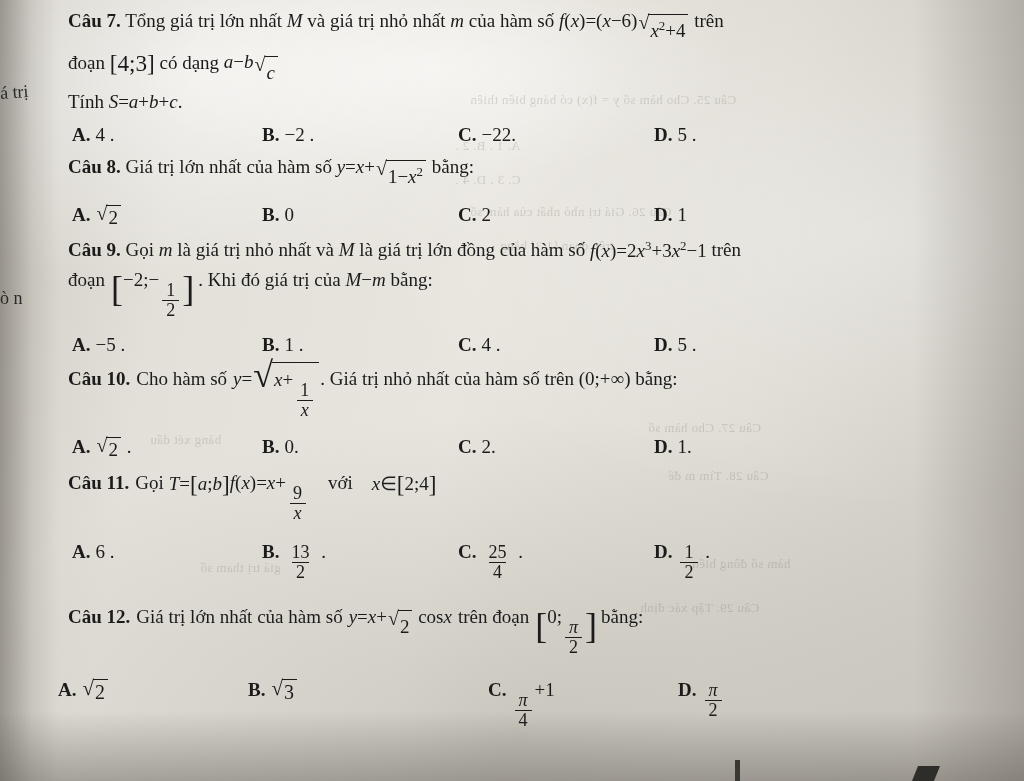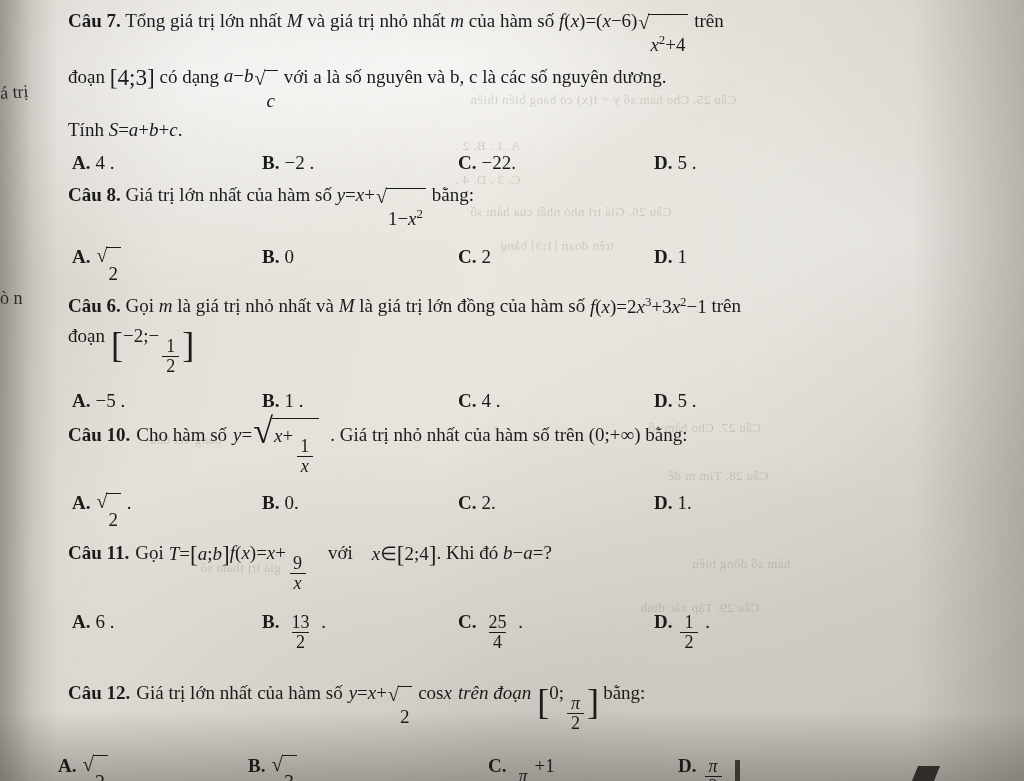--- a/index.html
+++ b/index.html
@@ -136,21 +136,21 @@
     vertical-align: -0.16em;
     margin: 0 1px;
   }
   .sqrt .sign {
     font-size: 1.05em;
     line-height: 1;
     transform: translateY(-1px);
   }
   .sqrt .rad {
     border-top: 1.4px solid #1b1b1b;
-    padding: 15px 3px 0 2px;
+    padding: 1px 3px 0 2px;
     margin-left: -1px;
     text-align: right;
   }
   .sqrt.tall .sign { font-size: 1.9em; line-height: 0.82; }
   .sqrt.tall .rad { padding-top: 2px; }
   sup.expn { font-size: 0.68em; vertical-align: super; font-style: normal; }
 
   .brk { font-size: 1.22em; vertical-align: -0.1em; }
   .brk.big { font-size: 1.9em; vertical-align: -0.42em; line-height: 0; }
 
@@ -217,21 +217,20 @@
     <div class="qline indent">
       <span>đoạn</span>
       <span class="brk">[4;3]</span>
       <span>có dạng</span>
       <span class="nowrap">
         <span class="mi">a</span><span class="mn">−</span><span class="mi">b</span><span class="sqrt">
             <span class="sign">√</span>
             <span class="rad"><span class="mi">c</span></span>
           </span>
       </span>
-      <span>với a là số nguyên và b, c là các số nguyên dương.</span>
     </div>
     <div class="qline indent">
       <span>Tính&nbsp;<span class="mi">S</span>=<span class="mi">a</span>+<span class="mi">b</span>+<span class="mi">c</span>.</span>
     </div>
     <div class="answers">
       <div class="ans-a">
         <span class="lbl">A.</span>
         <span>4 .</span>
       </div>
       <div class="ans-b">
@@ -279,39 +278,40 @@
       </div>
       <div class="ans-d">
         <span class="lbl">D.</span>
         <span>1</span>
       </div>
     </div>
   </div>
 
   <div class="q">
     <div class="qline">
-      <span class="qnum">Câu 6.</span>
+      <span class="qnum">Câu 9.</span>
       <span>Gọi</span>
       <span class="mi">m</span>
       <span>là giá trị nhỏ nhất và</span>
       <span class="mi">M</span>
       <span>là giá trị lớn đồng của hàm số</span>
       <span class="nowrap">
         <span class="mi">f</span>(<span class="mi">x</span>)=2<span class="mi">x</span><sup class="expn">3</sup>+3<span class="mi">x</span><sup class="expn">2</sup>−1
       </span>
       <span>trên</span>
     </div>
     <div class="qline indent row-inline" style="padding-left:14px;">
       <span style="margin-right:6px;">đoạn</span>
       <span class="nowrap">
         <span class="brk big">[</span><span class="mn">−2;−</span><span class="frac">
             <span class="num">1</span>
             <span class="den">2</span>
           </span><span class="brk big">]</span>
       </span>
+      <span style="margin-left:4px;">. Khi đó giá trị của&nbsp;<span class="mi">M</span>−<span class="mi">m</span>&nbsp;bằng:</span>
     </div>
     <div class="answers" style="margin-top:14px;">
       <div class="ans-a">
         <span class="lbl">A.</span>
         <span>−5 .</span>
       </div>
       <div class="ans-b">
         <span class="lbl">B.</span>
         <span>1 .</span>
       </div>
@@ -332,21 +332,21 @@
       <span style="margin-right:6px;">Cho hàm số</span>
       <span class="nowrap">
         <span class="mi">y</span>=<span class="sqrt tall">
             <span class="sign">√</span>
             <span class="rad"><span class="mi">x</span>+<span class="frac">
                 <span class="num">1</span>
                 <span class="den"><span class="mi">x</span></span>
               </span></span>
           </span>
       </span>
-      <span style="margin-left:10px;">. Giá trị nhỏ nhất của hàm số trên&nbsp;<span class="mn">(0;+∞)</span>&nbsp;bằng:</span>
+      <span style="margin-left:0;">. Giá trị nhỏ nhất của hàm số trên&nbsp;<span class="mn">(0;+∞)</span>&nbsp;bằng:</span>
     </div>
     <div class="answers" style="margin-top:16px;">
       <div class="ans-a">
         <span class="lbl">A.</span>
         <span class="sqrt">
             <span class="sign">√</span>
             <span class="rad">2</span>
           </span>
           <span>&nbsp;.</span>
       </div>
@@ -375,21 +375,20 @@
       <span class="nowrap">
         <span class="mi">f</span>(<span class="mi">x</span>)=<span class="mi">x</span>+<span class="frac">
             <span class="num">9</span>
             <span class="den"><span class="mi">x</span></span>
           </span>
       </span>
       <span style="margin:0 19px;">với</span>
       <span class="nowrap">
         <span class="mi">x</span>∈<span class="brk">[</span>2;4<span class="brk">]</span>
       </span>
-      <span>. Khi đó&nbsp;<span class="mi">b</span>−<span class="mi">a</span>=?</span>
     </div>
     <div class="answers" style="margin-top:18px;">
       <div class="ans-a">
         <span class="lbl">A.</span>
         <span>6 .</span>
       </div>
       <div class="ans-b">
         <span class="lbl">B.</span>
         <span class="frac">
             <span class="num">13</span>
@@ -419,21 +418,21 @@
   <div class="q" style="margin-top:14px;">
     <div class="qline row-inline">
       <span class="qnum" style="margin-right:6px;">Câu 12.</span>
       <span style="margin-right:6px;">Giá trị lớn nhất của hàm số</span>
       <span class="nowrap">
         <span class="mi">y</span>=<span class="mi">x</span>+<span class="sqrt">
             <span class="sign">√</span>
             <span class="rad">2</span>
           </span><span class="mn">&nbsp;cos</span><span class="mi">x</span>
       </span>
-      <span style="margin:12px 6px;font-style:italic;">trên đoạn</span>
+      <span style="margin:6px 6px;">trên đoạn</span>
       <span class="nowrap">
         <span class="brk big">[</span><span class="mn">0;</span><span class="frac">
             <span class="num ital">π</span>
             <span class="den">2</span>
           </span><span class="brk big">]</span>
       </span>
       <span style="margin-left:4px;">bằng:</span>
     </div>
     <div class="answers" style="margin-top:22px;">
       <div class="ans-a" style="padding-left:0;">

